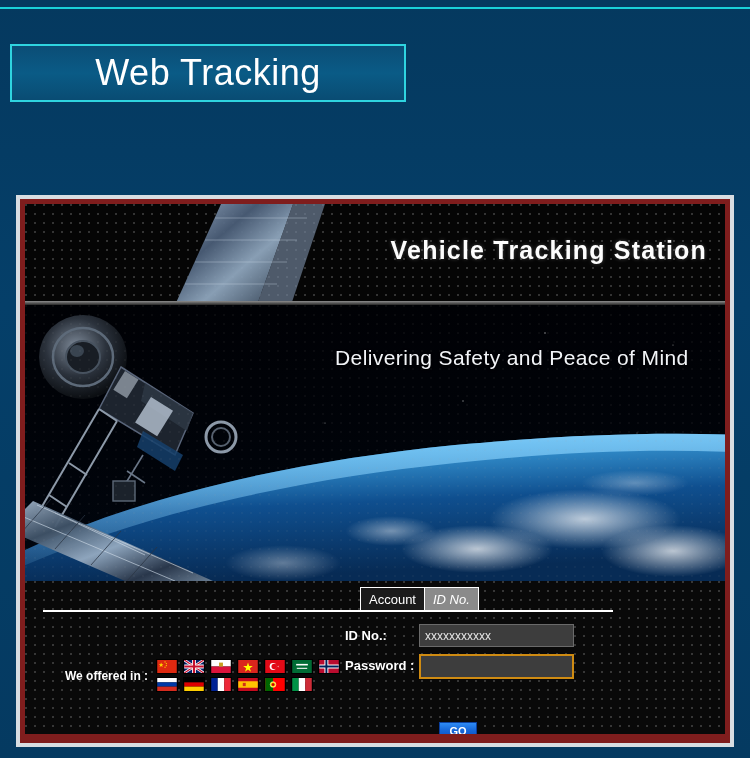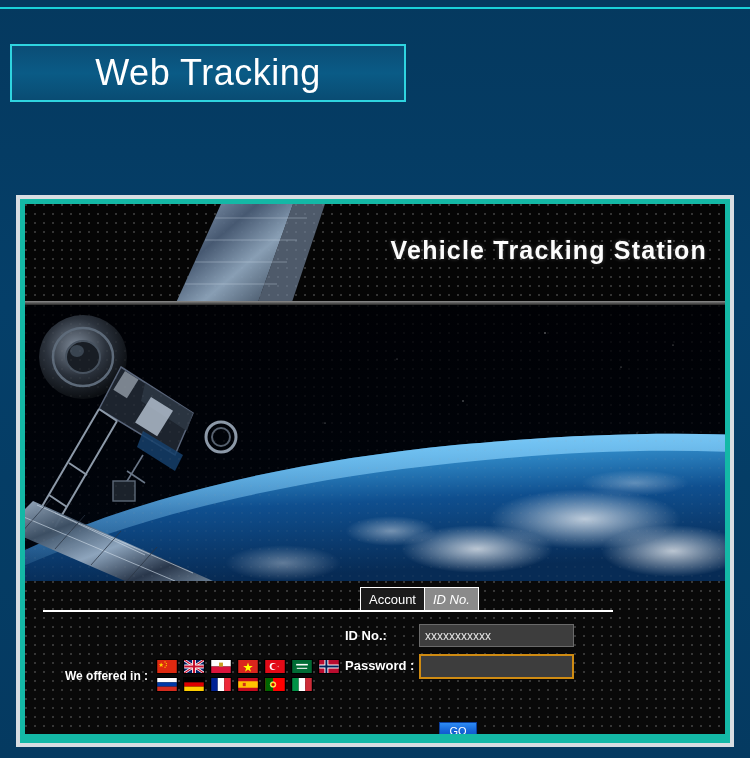--- a/index.html
+++ b/index.html
@@ -65,21 +65,21 @@
   .frame {
     position: absolute;
     left: 16px; top: 195px;
     width: 718px; height: 552px;
     background: #d8dde2;
     padding: 4px;
   }
   .frame-inner {
     position: relative;
     width: 100%; height: 100%;
-    background: #14b8a6;
+    background: #7f1d1d;
     padding: 5px 5px 9px 5px;
     overflow: hidden;
   }
 
   
   .site {
     position: relative;
     width: 100%;
     height: 100%;
     background: #000000;
@@ -215,21 +215,21 @@
 
   .go-btn {
     position: absolute;
     left: 94px; top: 98px;
     width: 38px; height: 18px;
     background: linear-gradient(180deg, #2d8bf5 0%, #1565d8 48%, #0b4ec0 100%);
     border: 1px solid #0a3f9e;
     color: #ffffff;
     font-family: "Liberation Sans", sans-serif;
     font-size: 11px;
-    font-weight: 400;
+    font-weight: 700;
     line-height: 16px;
     text-align: center;
     cursor: pointer;
     padding: 0;
   }
 
   
   .langs {
     position: absolute;
     left: 40px; top: 78px;
@@ -401,20 +401,21 @@
                 <line x1="60" y1="210" x2="30" y2="244"></line>
                 <line x1="96" y1="226" x2="66" y2="260"></line>
                 <line x1="132" y1="242" x2="102" y2="276"></line>
               </g>
             </g>
           </svg>
 
           <div class="dots" style="opacity:.20"></div>
         </div>
 
+        <div class="tagline">Delivering Safety and Peace of Mind</div>
 
         <div class="panel">
           <div class="dots"></div>
 
           <div class="tabs">
             <div class="tab inactive">
               <span>Account</span>
             </div>
             <div class="tab active">
               <span>ID No.</span>

